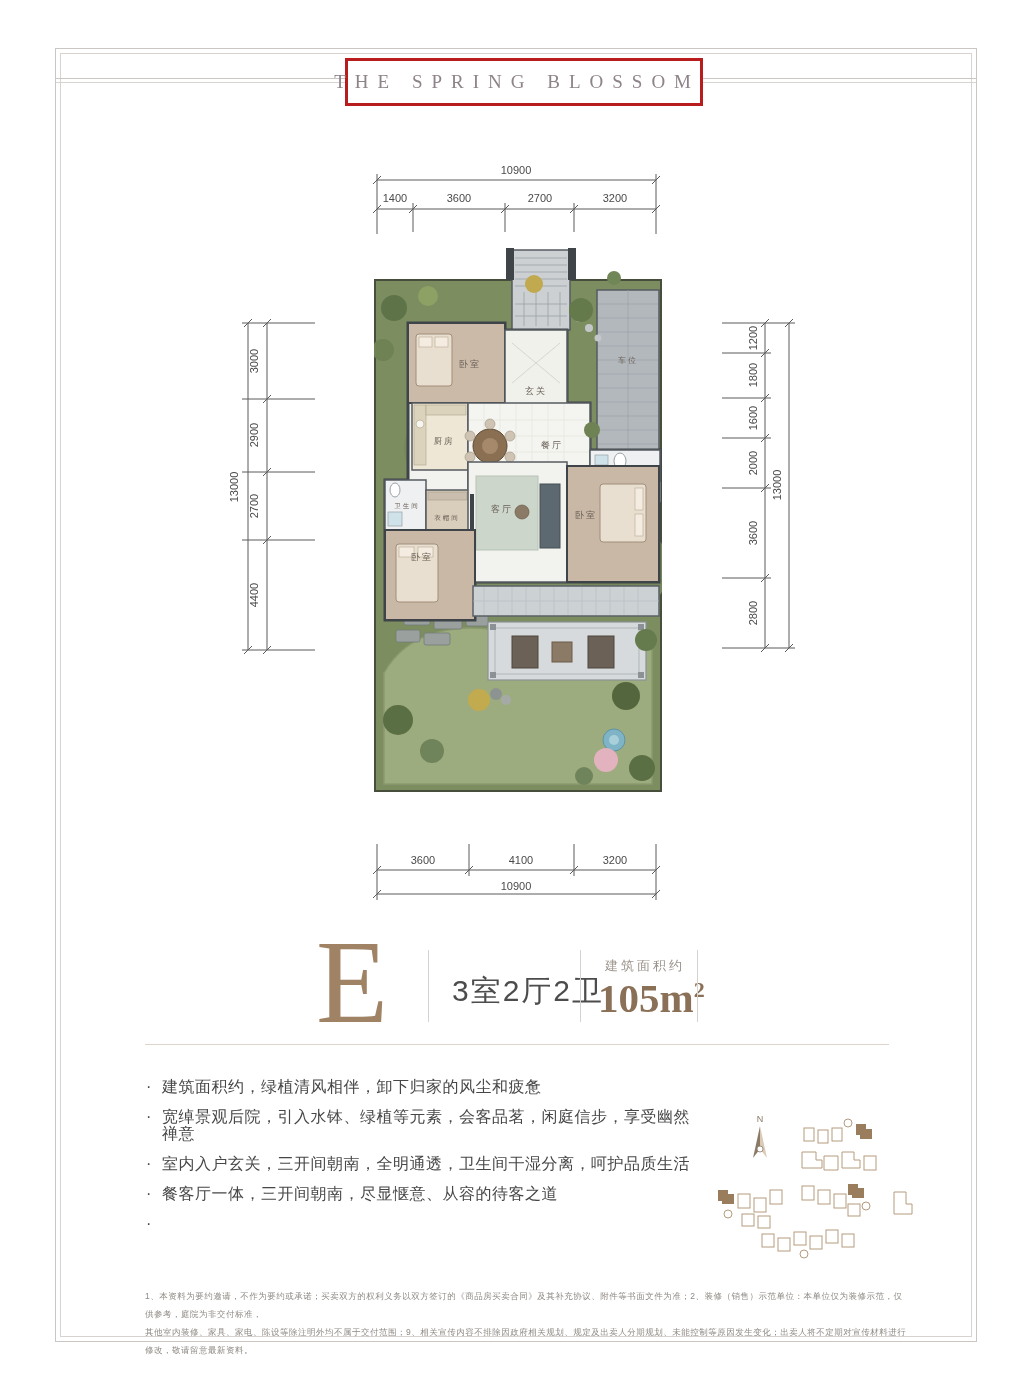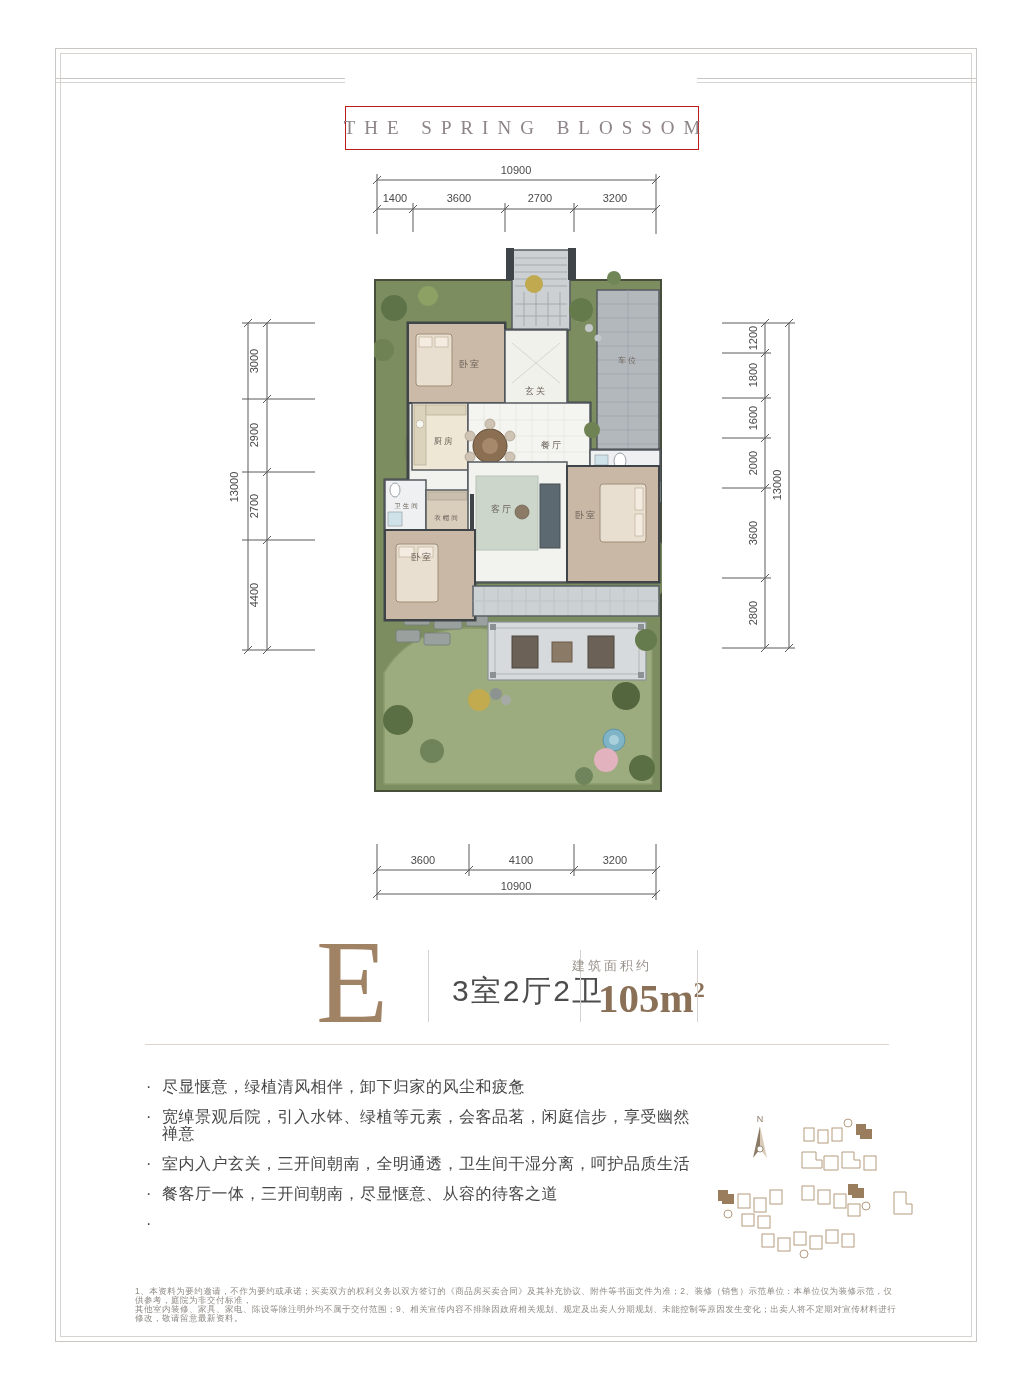--- a/index.html
+++ b/index.html
@@ -3,50 +3,50 @@
 <meta charset="utf-8">
 <style>
   html,body{margin:0;padding:0;background:#fff;}
   .page{position:relative;width:1032px;height:1400px;background:#ffffff;overflow:hidden;
         font-family:"Liberation Sans",sans-serif;}
   .abs{position:absolute;}
   
   .frame-outer{left:55px;top:48px;width:920px;height:1292px;border:1px solid #c9c6c4;}
   .frame-inner{left:60px;top:53px;width:910px;height:1282px;border:1px solid #d6d3d1;}
   
-  .banner{left:345px;top:58px;width:352px;height:42px;background:#fff;border:1px solid #b91c1c;
-          display:flex;align-items:center;justify-content:center;margin-top:48px;}
+  .banner{left:345px;top:58px;width:352px;height:42px;background:#fff;border:3px solid #b91c1c;
+          display:flex;align-items:center;justify-content:flex-end;}
   .banner-text{font-family:"Liberation Serif",serif;font-size:19px;letter-spacing:9px;
                color:#8d8389;white-space:nowrap;padding-left:9px;}
   .conn{height:1px;background:#c9c6c4;top:78px;}
   .conn2{height:1px;background:#d6d3d1;top:82px;}
   .conn-l{left:56px;width:289px;}
   .conn-r{left:697px;width:279px;}
   
   svg text{font-family:"Liberation Sans",sans-serif;}
   .dimtxt{font-size:11px;fill:#4a4a4a;}
   .plan-label{fill:#6b6158;letter-spacing:2px;}
   
   .unit-letter{left:316px;top:928px;width:120px;height:110px;
                font-family:"Liberation Serif",serif;font-size:118px;line-height:110px;
                color:#a08365;}
   .vdiv{width:1px;background:#d5d2cf;top:950px;height:72px;}
   .unit-layout{left:452px;top:971px;font-size:30px;color:#4c4c4c;letter-spacing:2px;}
-  .area-label{left:572px;top:957px;font-size:13px;color:#9a938c;letter-spacing:3px;}
+  .area-label{left:605px;top:957px;font-size:13px;color:#9a938c;letter-spacing:3px;}
   .area-value{left:598px;top:974px;font-family:"Liberation Serif",serif;font-weight:bold;
               font-size:41px;color:#8a7057;}
   .area-value sup{font-size:22px;vertical-align:super;line-height:0;}
   .hrule{left:145px;top:1044px;width:744px;height:1px;background:#ddd5cc;}
   
   .features{left:146px;top:1078px;width:560px;list-style:none;margin:0;padding:0;}
   .features li{position:relative;margin:0 0 13px 0;padding-left:16px;font-size:16px;
                color:#474747;letter-spacing:0.5px;line-height:17px;}
   .features .dot{position:absolute;left:0;top:0;color:#474747;}
   
-  .disclaimer{left:135px;top:1287px;width:762px;font-size:8.5px;line-height:9px;
+  .disclaimer{left:145px;top:1287px;width:762px;font-size:8.5px;line-height:18px;
               color:#8f8a85;letter-spacing:0.5px;}
 </style>
 </head>
 <body>
 
 <div class="page">
 
   <div class="abs frame-outer"></div>
   <div class="abs frame-inner"></div>
 
@@ -385,21 +385,21 @@
   <div class="abs vdiv" style="left:428px;"></div>
   <div class="abs unit-layout">3室2厅2卫</div>
   <div class="abs vdiv" style="left:580px;"></div>
   <div class="abs area-label">建筑面积约</div>
   <div class="abs area-value"><span>105m</span><sup>2</sup></div>
   <div class="abs vdiv" style="left:697px;"></div>
 
   <div class="abs hrule"></div>
 
   <ul class="abs features">
-    <li><span class="dot">·</span><span>尽显惬意，绿植清风相伴，卸下归家的风尘和疲惫</span></li>
+    <li><span class="dot">·</span><span>建筑面积约，绿植清风相伴，卸下归家的风尘和疲惫</span></li>
     <li><span class="dot">·</span><span>宽绰景观后院，引入水钵、绿植等元素，会客品茗，闲庭信步，享受幽然禅意</span></li>
     <li><span class="dot">·</span><span>室内入户玄关，三开间朝南，全明通透，卫生间干湿分离，呵护品质生活</span></li>
     <li><span class="dot">·</span><span>餐客厅一体，三开间朝南，尽显惬意、从容的待客之道</span></li>
     <li><span class="dot">·</span></li>
   </ul>
 
   <svg class="abs" style="left:698px;top:1098px;" width="230" height="180" viewBox="0 0 230 180">
     <g>
       <text x="62" y="24" font-size="9" fill="#8a7a66" text-anchor="middle">N</text>
       <polygon points="62,28 55,60 62,51" fill="#8a7a66"></polygon>

